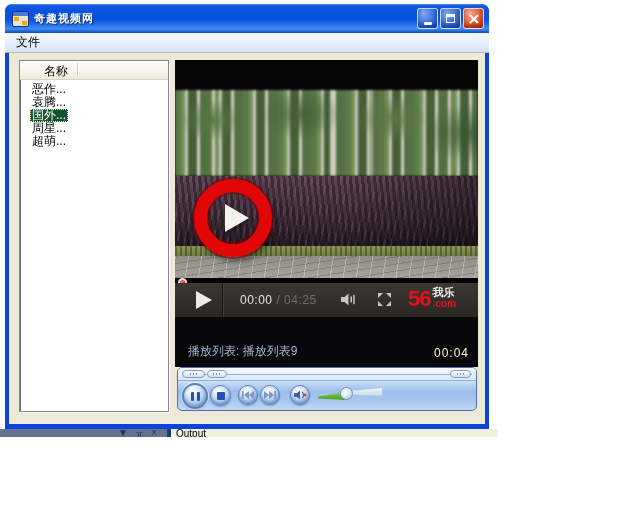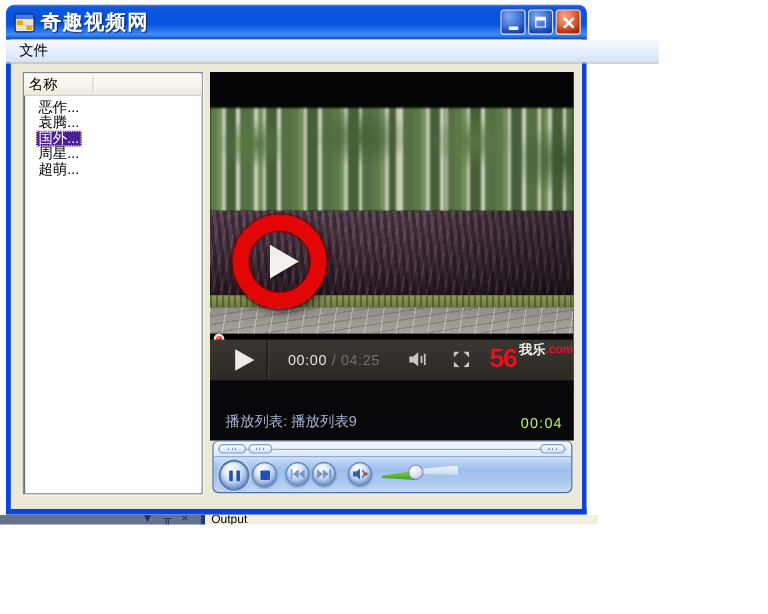--- a/index.html
+++ b/index.html
@@ -10,47 +10,47 @@
   .xp-window{position:absolute;left:5px;top:4px;width:484px;height:425px;box-sizing:border-box;
     border-left:4px solid #0c43d9;border-right:4px solid #0c43d9;border-bottom:5px solid #0c43d9;
     border-radius:8px 8px 0 0;background:#ece9d8;}
   .titlebar{position:absolute;left:-4px;top:0;width:484px;height:29px;border-radius:7px 7px 0 0;
     background:linear-gradient(180deg,#3d87f2 0%,#1758d8 6%,#0a54e2 18%,#0652df 55%,#3f8cf8 86%,#2263d6 94%,#0b47b8 100%);
     display:flex;align-items:center;}
   .title-icon{width:15px;height:14px;margin:0 5px 0 7px;position:relative;border:1px solid #15307c;border-radius:2px;
     background:linear-gradient(180deg,#4a7ae0 0 4px,#e8e4d8 4px);overflow:hidden;flex:0 0 auto;}
   .title-icon i{position:absolute;width:5px;height:4px;background:#f0a800;}
   .title-icon i.a{left:1px;top:5px;} .title-icon i.b{right:1px;bottom:1px;}
-  .title-text{color:#fff;font-size:17px;font-weight:bold;text-shadow:1px 1px 1px #10306e;letter-spacing:1px;}
+  .title-text{color:#fff;font-size:11px;font-weight:bold;text-shadow:1px 1px 1px #10306e;letter-spacing:1px;}
   .caption-btns{position:absolute;right:5px;top:4px;display:flex;gap:2px;}
   .cap-btn{width:21px;height:21px;border-radius:3px;border:1px solid rgba(255,255,255,.75);box-sizing:border-box;
     display:flex;align-items:center;justify-content:center;
     background:radial-gradient(circle at 30% 25%,#7fa9f2 0%,#4579e0 45%,#1e55c8 80%,#16429e 100%);
     box-shadow:inset 0 -3px 4px rgba(10,40,120,.5);}
   .cap-btn.close{background:radial-gradient(circle at 30% 25%,#f4a88a 0%,#e66a42 45%,#cc3c14 80%,#a82e0c 100%);
     box-shadow:inset 0 -3px 4px rgba(120,20,0,.5);}
   .glyph-min{width:8px;height:3px;background:#fff;margin-top:10px;border-radius:1px;}
   .glyph-max{width:9px;height:9px;box-sizing:border-box;border:1px solid #fff;border-top:3px solid #fff;}
 
-  .menubar{position:absolute;left:-4px;top:29px;width:544px;height:20px;box-sizing:border-box;
+  .menubar{position:absolute;left:-4px;top:29px;width:484px;height:20px;box-sizing:border-box;
     background:linear-gradient(180deg,#f6f9fe 0%,#e4edfb 55%,#d3e3f8 100%);
     border-bottom:1px solid #b9b9a9;display:flex;align-items:center;}
   .menu-item{font-size:12px;color:#000;padding:0 8px 0 11px;}
 
   
   .listview{position:absolute;left:19px;top:60px;width:150px;height:352px;background:#fff;box-sizing:border-box;
     border:1px solid #828790;box-shadow:inset 1px 1px 0 #6a6e75, 1px 1px 0 #fcfcf8;}
   .lv-header{position:relative;height:18px;background:linear-gradient(180deg,#fdfdfb 0%,#f4f2e8 70%,#eceadb 100%);
     border-bottom:1px solid #d5d1c3;}
-  .lv-header-label{font-size:12px;color:#000;padding-left:4px;line-height:18px;}
+  .lv-header-label{font-size:12px;color:#000;padding-left:24px;line-height:18px;}
   .lv-col-divider{position:absolute;left:57px;top:2px;width:1px;height:14px;background:#d5d1c3;box-shadow:1px 0 0 #fff;}
   .lv-rows{padding-top:3px;}
   .lv-row{height:13px;line-height:13px;font-size:12px;color:#000;padding-left:10px;white-space:nowrap;}
   .lv-label{display:inline-block;padding:0 2px;}
-  .lv-label.sel{background:#4c1d95;color:#fff;outline:1px dotted #ffe69c;outline-offset:-1px;}
+  .lv-label.sel{background:#14532d;color:#fff;outline:1px dotted #ffe69c;outline-offset:-1px;}
 
   
   .player{position:absolute;left:175px;top:60px;width:303px;height:307px;background:#000;overflow:hidden;}
   .letterbox{position:absolute;left:0;top:0;width:100%;height:30px;background:#050505;}
   .scene{position:absolute;left:0;top:30px;width:100%;height:188px;}
   .scene-trees{position:absolute;left:0;top:0;width:100%;height:86px;
     background:
       radial-gradient(ellipse 42px 30px at 12% 35%, rgba(86,118,66,.95), rgba(86,118,66,0) 72%),
       radial-gradient(ellipse 55px 36px at 42% 28%, rgba(66,98,52,.9), rgba(66,98,52,0) 72%),
       radial-gradient(ellipse 48px 32px at 72% 33%, rgba(92,120,68,.92), rgba(92,120,68,0) 72%),
@@ -84,26 +84,26 @@
     background:linear-gradient(180deg,#3b3733 0%,#312d29 45%,#26221e 100%);}
   .cb-play{position:absolute;left:21px;top:8px;width:0;height:0;border-top:9px solid transparent;
     border-bottom:9px solid transparent;border-left:16px solid #edebe7;}
   .cb-divider{position:absolute;left:47px;top:0;width:1px;height:34px;background:#17140f;box-shadow:1px 0 0 #443f3a;}
   .cb-time{position:absolute;left:65px;top:10px;font-size:12px;color:#e6e4e0;letter-spacing:.5px;}
   .cb-time .dim{color:#726e68;}
   .cb-vol{position:absolute;left:166px;top:10px;}
   .cb-fs{position:absolute;left:203px;top:10px;}
   .cb-logo{position:absolute;left:233px;top:3px;display:flex;align-items:flex-start;}
   .logo-num{font-size:22px;line-height:26px;font-weight:bold;color:#e8101e;letter-spacing:-1px;}
-  .logo-col{display:flex;flex-direction:row;margin-left:2px;}
+  .logo-col{display:flex;flex-direction:column;margin-left:2px;}
   .logo-cn{font-size:11px;color:#f0efec;font-weight:bold;line-height:12px;}
   .logo-tld{font-size:10px;color:#e8101e;font-weight:bold;line-height:11px;}
   .info-bar{position:absolute;left:0;top:257px;width:100%;height:50px;background:#08080a;}
   .pl-label{position:absolute;left:13px;bottom:7px;font-size:12px;color:#a9b4d4;}
-  .pl-time{position:absolute;right:9px;bottom:7px;font-size:12px;color:#bef264;letter-spacing:1px;}
+  .pl-time{position:absolute;right:9px;bottom:7px;font-size:12px;color:#fef9c3;letter-spacing:1px;}
 
   
   .wmp{position:absolute;left:177px;top:367px;width:300px;height:44px;box-sizing:border-box;border:1px solid #4d6fae;border-radius:5px;
     background:linear-gradient(180deg,#eef5fd 0%,#d6e5f8 28%,#aecaf0 46%,#9dbfec 56%,#a9c8ef 78%,#c2d8f4 100%);overflow:hidden;}
   .wmp-seek{position:absolute;left:0;top:0;width:100%;height:12px;border-bottom:1px solid #8fadd8;
     background:linear-gradient(180deg,#f4f9fe 0%,#dbe8f8 100%);}
   .seek-track{position:absolute;left:4px;right:4px;top:6px;height:1px;background:#93aed4;}
   .seek-pill{position:absolute;top:2px;height:8px;border:1px solid #7d9cc8;border-radius:4px;box-sizing:border-box;
     background:linear-gradient(180deg,#ffffff 0%,#cfdff4 100%);}
   .seek-pill.p1{left:4px;width:23px;} .seek-pill.p2{left:29px;width:20px;} .seek-pill.p3{right:5px;width:21px;}

